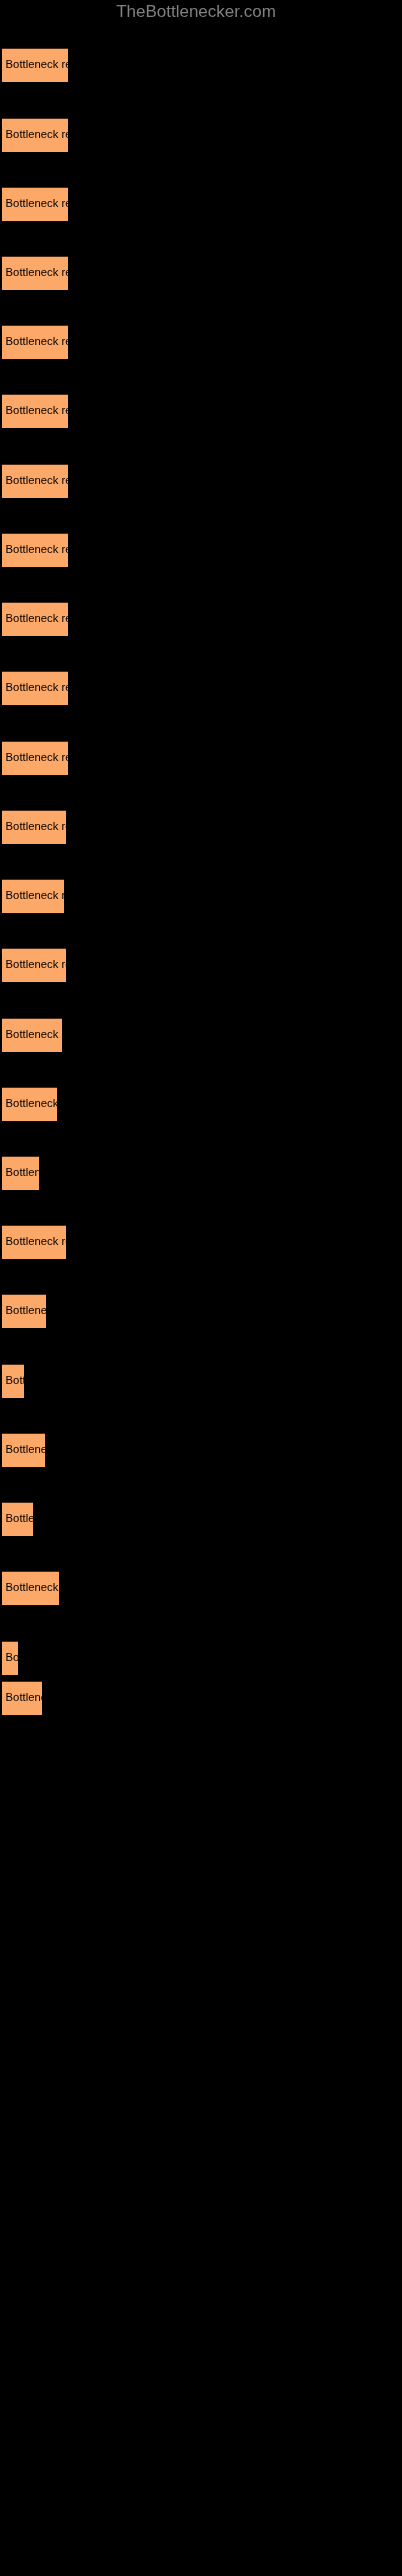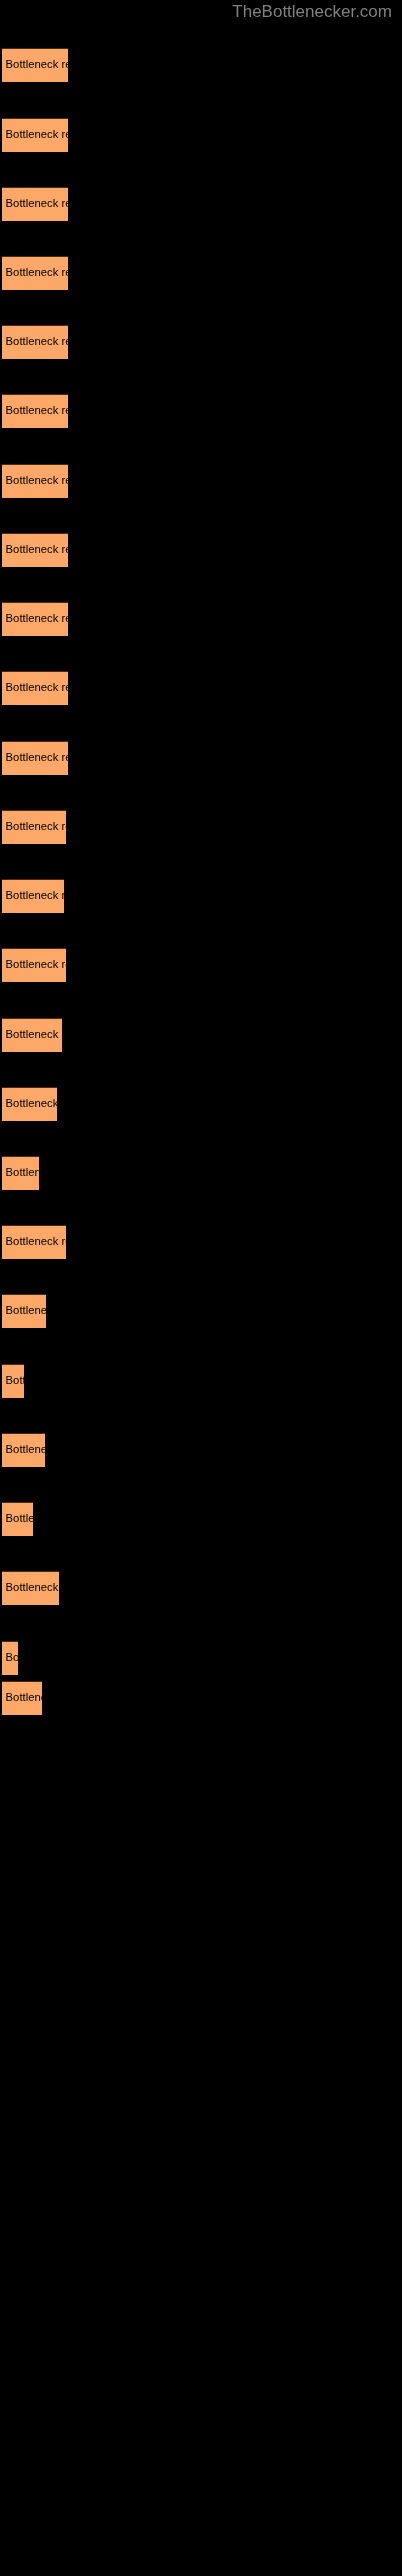--- a/index.html
+++ b/index.html
@@ -13,21 +13,21 @@
     height: 2576px;
     background: #000000;
     overflow: hidden;
     font-family: "Liberation Sans", sans-serif;
   }
   #site-title {
     position: absolute;
     top: 1.6px;
     left: 0;
     width: 392px;
-    text-align: right;
+    text-align: center;
     color: #808080;
     font-size: 17px;
     font-family: "Liberation Sans", sans-serif;
     letter-spacing: 0px;
     white-space: nowrap;
   }
   #bars {
     position: absolute;
     top: 0;
     left: 0;

